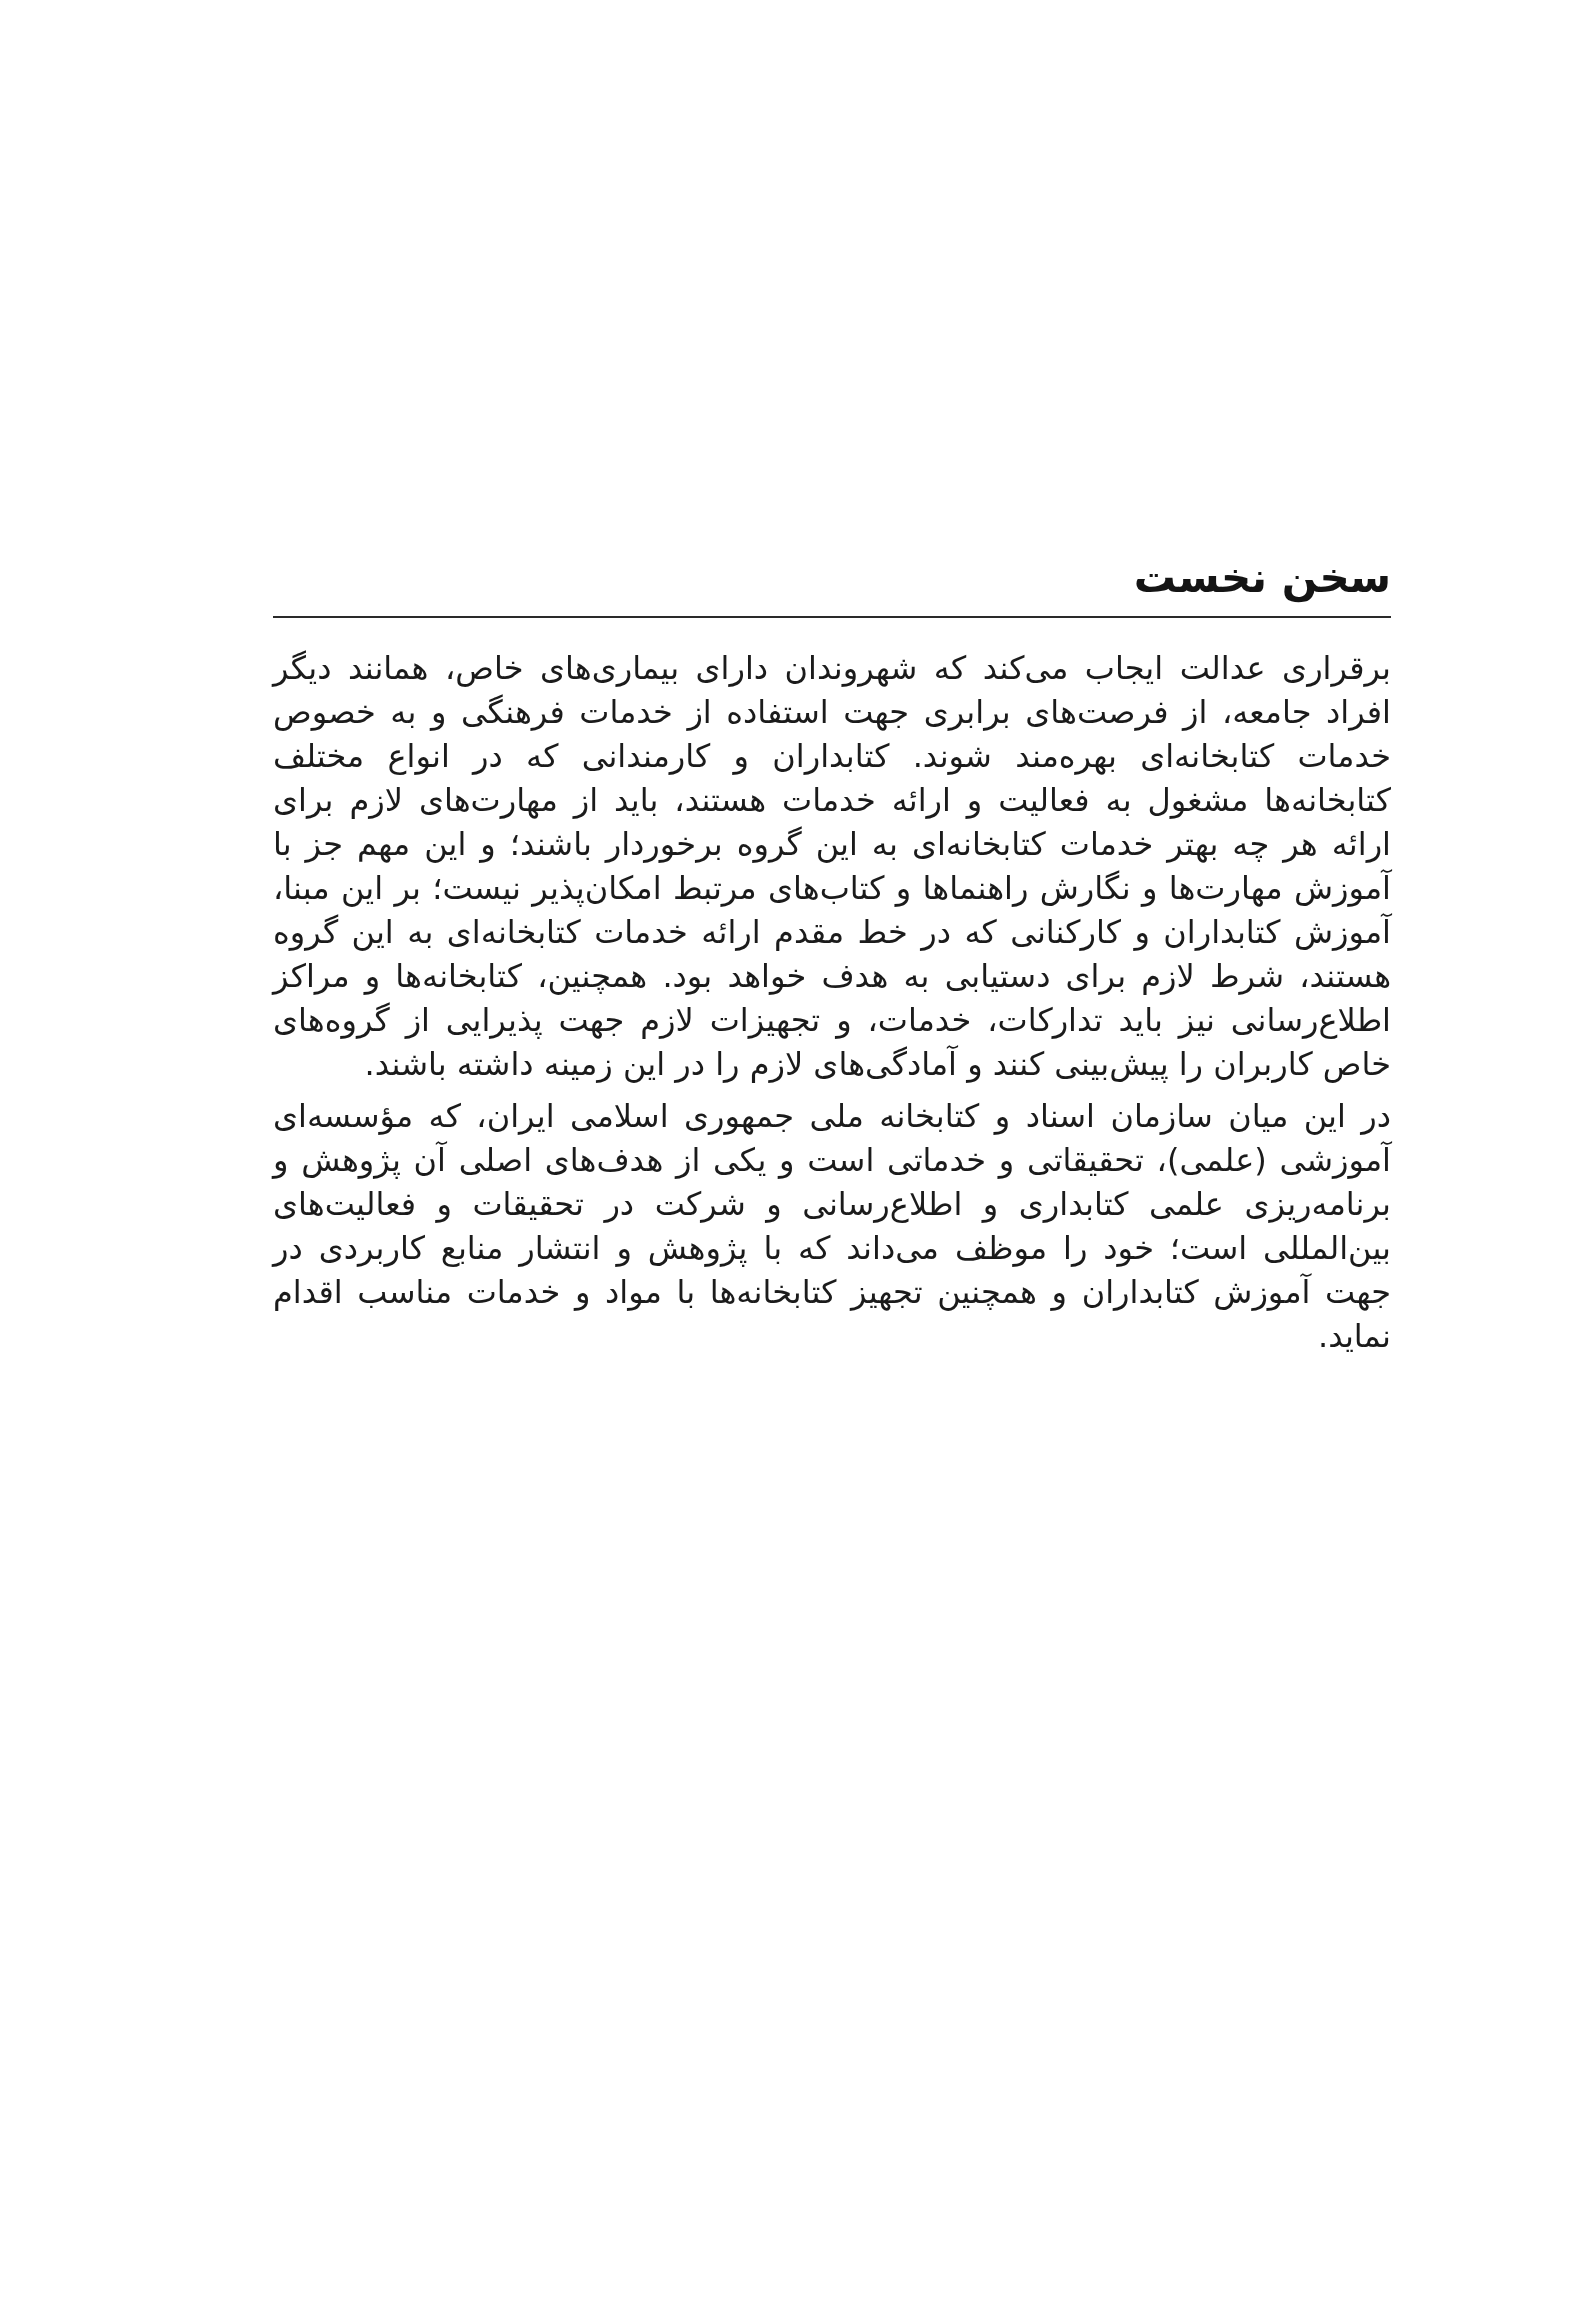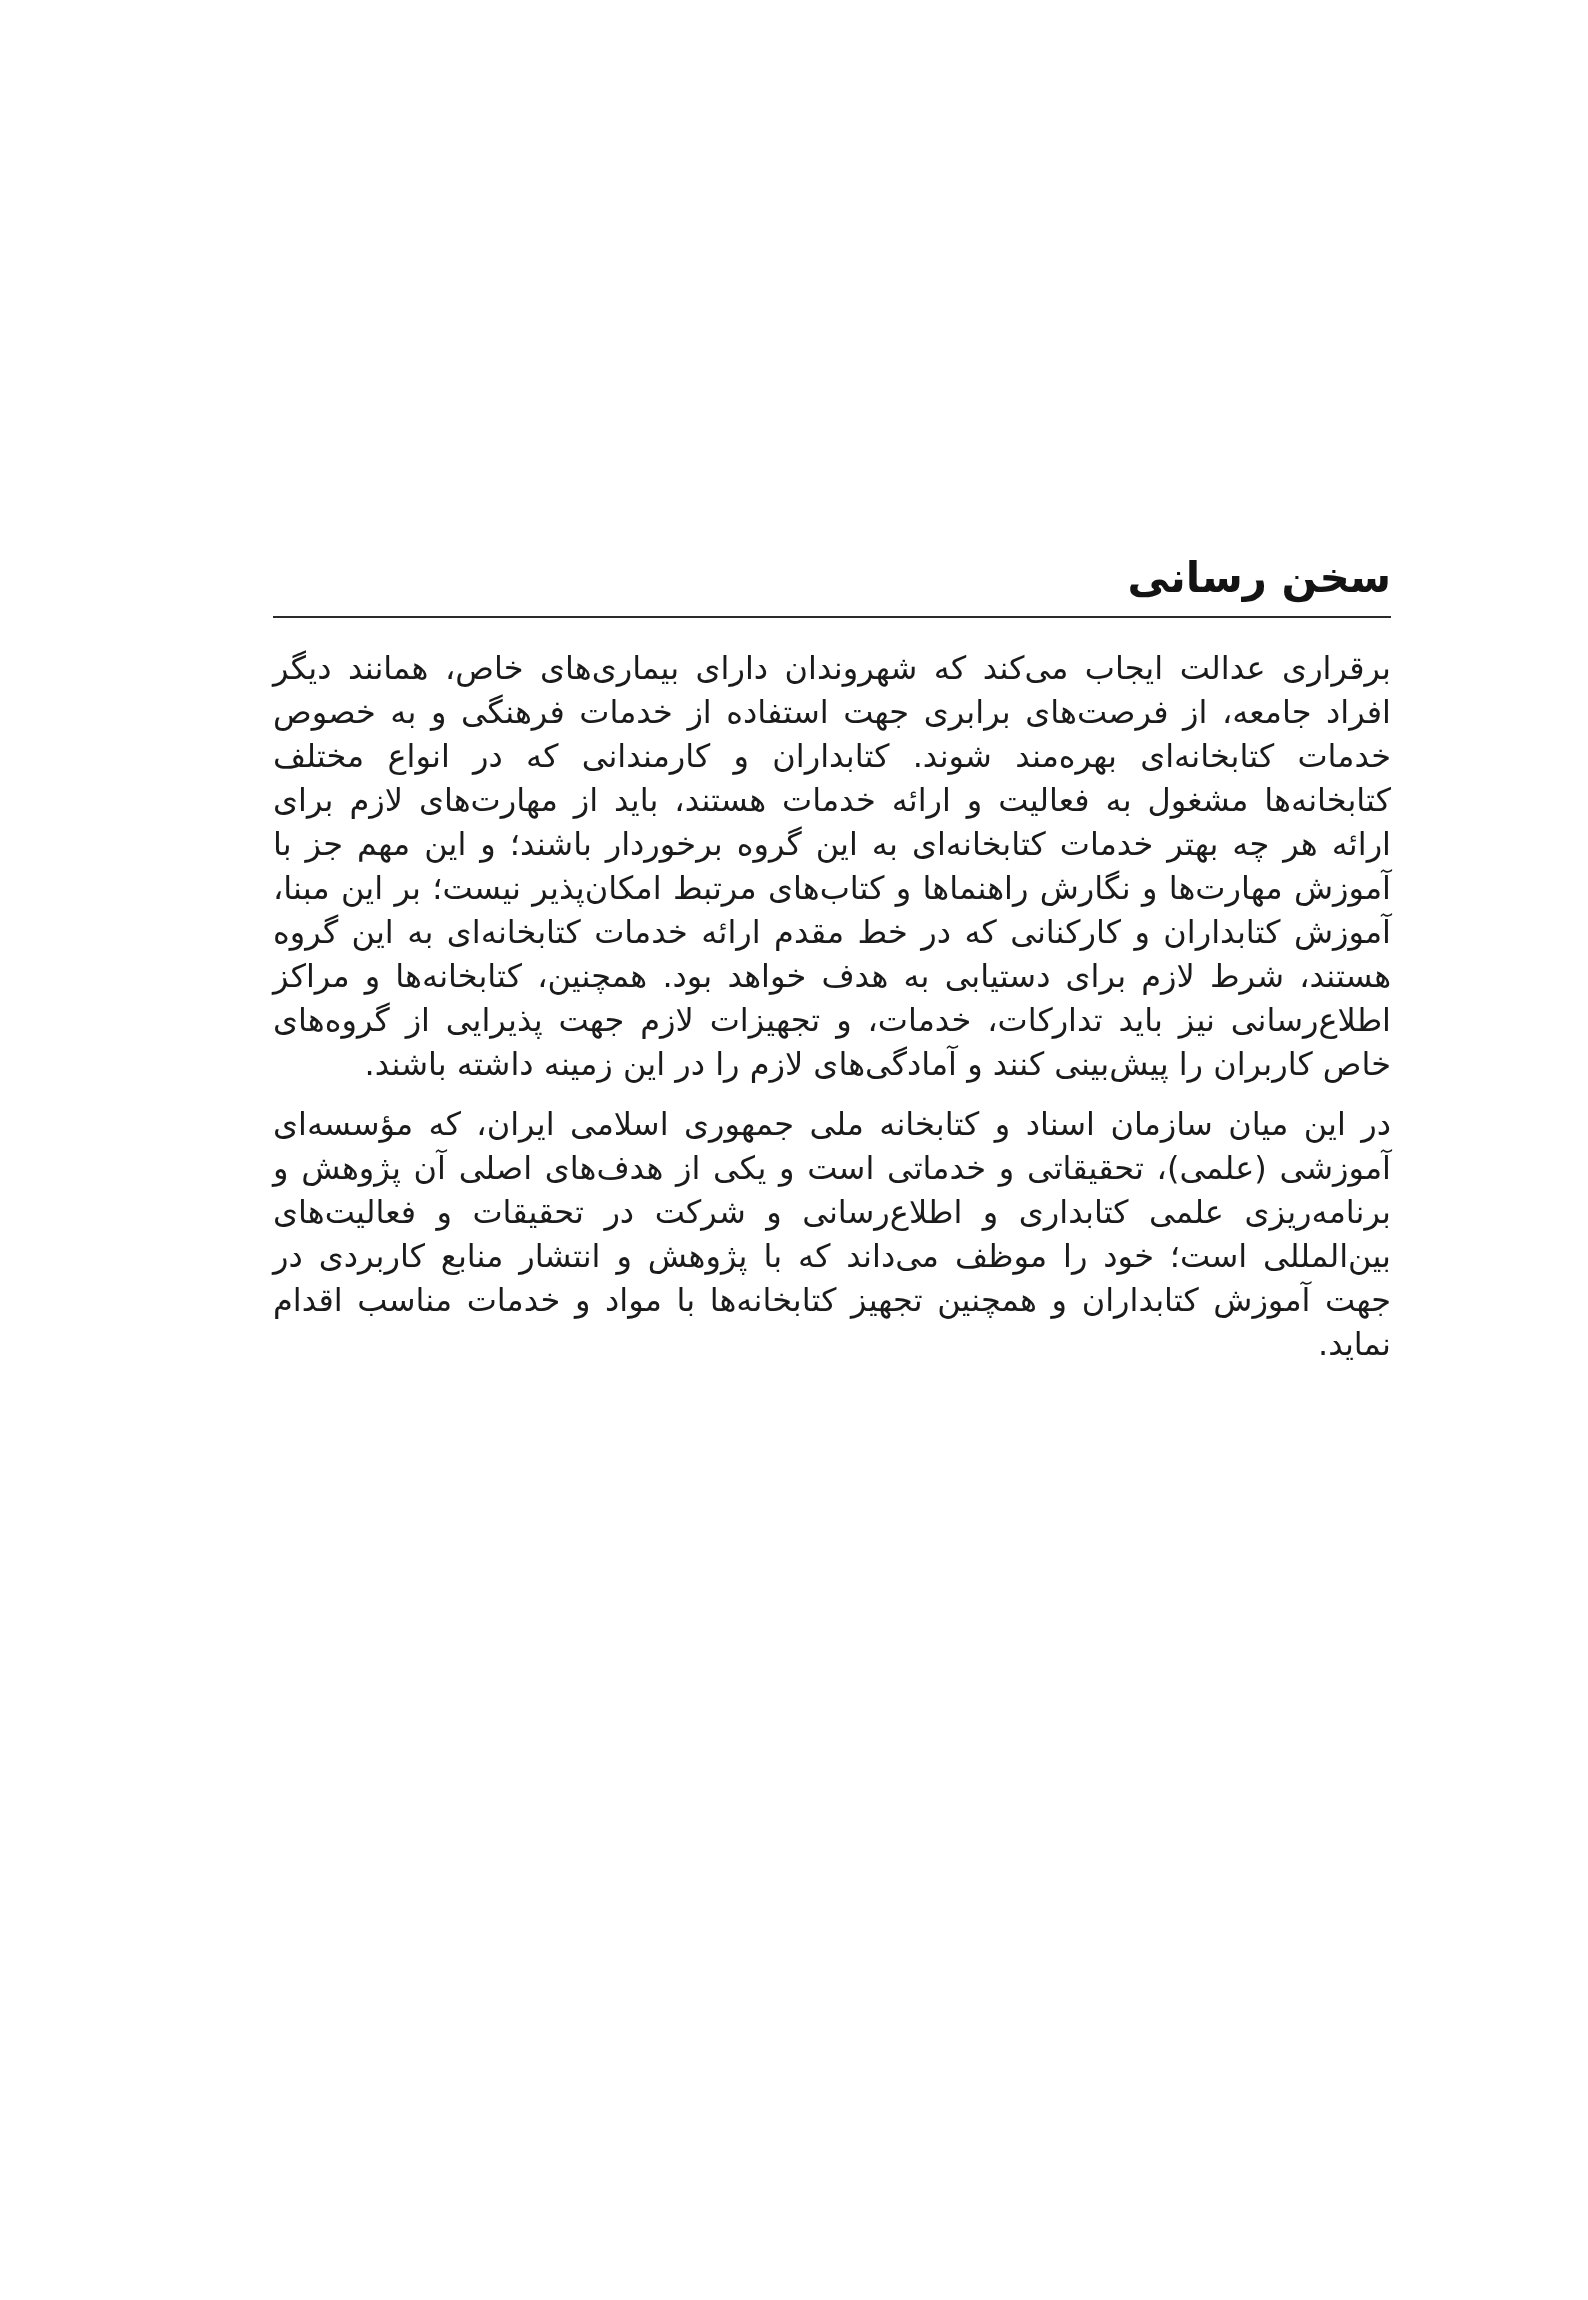--- a/index.html
+++ b/index.html
@@ -40,27 +40,27 @@
   }
   .body-text {
     margin: 28px 0 0 0;
     font-size: 32px;
     line-height: 44px;
     text-align: justify;
     text-justify: inter-word;
     color: #1b1b1b;
   }
   .body-text + .body-text {
-    margin-top: 16px;
+    margin-top: 8px;
   }
 </style>
 </head>
 <body>
 
 <div class="page">
   <div class="content" dir="rtl" lang="fa">
-    <h1 class="heading">سخن رسانی</h1>
+    <h1 class="heading">سخن نخست</h1>
     <hr class="rule">
     <p class="body-text">برقراری عدالت ایجاب می‌کند که شهروندان دارای بیماری‌های خاص، همانند دیگر افراد جامعه، از فرصت‌های برابری جهت استفاده از خدمات فرهنگی و به خصوص خدمات کتابخانه‌ای بهره‌مند شوند. کتابداران و کارمندانی که در انواع مختلف کتابخانه‌ها مشغول به فعالیت و ارائه خدمات هستند، باید از مهارت‌های لازم برای ارائه هر چه بهتر خدمات کتابخانه‌ای به این گروه برخوردار باشند؛ و این مهم جز با آموزش مهارت‌ها و نگارش راهنماها و کتاب‌های مرتبط امکان‌پذیر نیست؛ بر این مبنا، آموزش کتابداران و کارکنانی که در خط مقدم ارائه خدمات کتابخانه‌ای به این گروه هستند، شرط لازم برای دستیابی به هدف خواهد بود. همچنین، کتابخانه‌ها و مراکز اطلاع‌رسانی نیز باید تدارکات، خدمات، و تجهیزات لازم جهت پذیرایی از گروه‌های خاص کاربران را پیش‌بینی کنند و آمادگی‌های لازم را در این زمینه داشته باشند.</p>
     <p class="body-text">در این میان سازمان اسناد و کتابخانه ملی جمهوری اسلامی ایران، که مؤسسه‌ای آموزشی (علمی)، تحقیقاتی و خدماتی است و یکی از هدف‌های اصلی آن پژوهش و برنامه‌ریزی علمی کتابداری و اطلاع‌رسانی و شرکت در تحقیقات و فعالیت‌های بین‌المللی است؛ خود را موظف می‌داند که با پژوهش و انتشار منابع کاربردی در جهت آموزش کتابداران و همچنین تجهیز کتابخانه‌ها با مواد و خدمات مناسب اقدام نماید.</p>
   </div>
 </div>
 
 
 </body></html>

